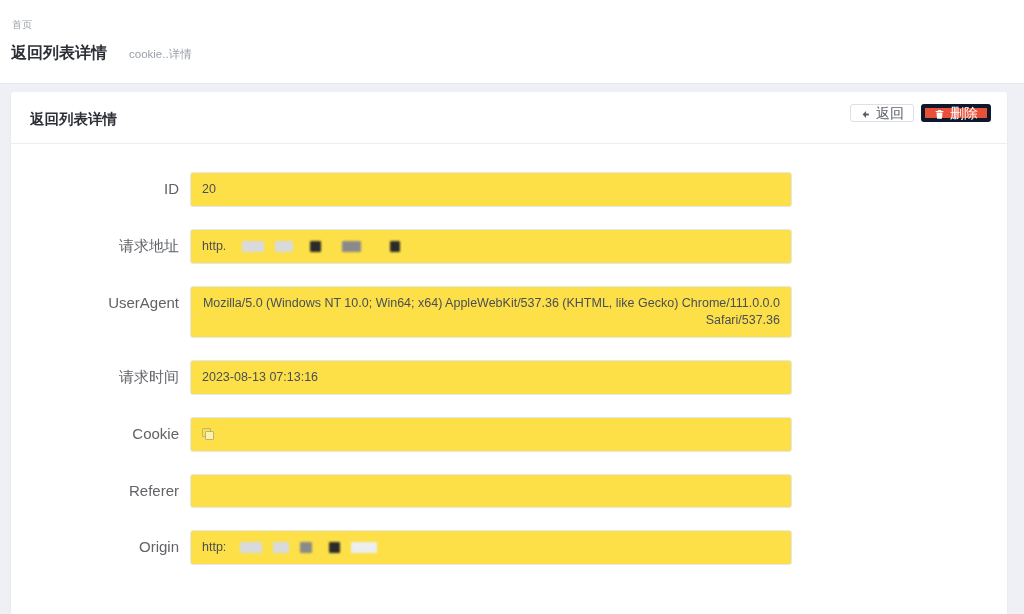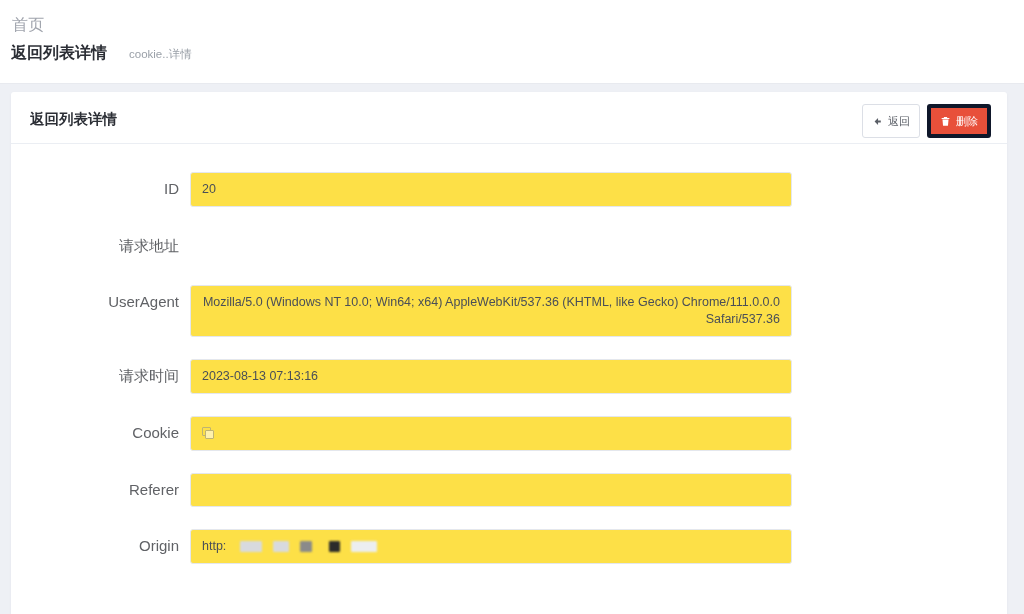--- a/index.html
+++ b/index.html
@@ -23,21 +23,21 @@
     width: 1024px;
     height: 84px;
     background: #ffffff;
     box-sizing: border-box;
     border-bottom: 1px solid #e8eaef;
   }
   .breadcrumb {
     position: absolute;
     left: 12px;
     top: 17px;
-    font-size: 16px;
+    font-size: 10px;
     color: #a0a4ad;
     line-height: 16px;
     letter-spacing: .2px;
   }
   .page-title-row {
     position: absolute;
     left: 11px;
     top: 42px;
     display: flex;
     align-items: baseline;
@@ -87,24 +87,24 @@
     right: 16px;
     top: 12px;
     display: flex;
     align-items: center;
     gap: 7px;
   }
   .btn {
     display: inline-flex;
     align-items: center;
     gap: 5px;
-    height: 34px;
+    height: 18px;
     padding: 0 9px;
     border-radius: 3px;
-    font-size: 11px;
+    font-size: 14px;
     line-height: 1;
     box-sizing: border-box;
     cursor: pointer;
     white-space: nowrap;
   }
   .btn-default {
     background: #ffffff;
     border: 1px solid #dcdfe6;
     color: #5a5e66;
   }
@@ -264,20 +264,30 @@
     <div class="form-row">
       <div class="form-label">ID</div>
       <div class="form-control">
         <span class="text-val">20</span>
       </div>
     </div>
 
 
     <div class="form-row">
       <div class="form-label">请求地址</div>
+      <div class="form-control">
+        <span class="text-val">http.</span>
+        <span class="redacted">
+          <span class="blk light" style="width:22px; margin-left:12px"></span>
+          <span class="blk light" style="width:18px; margin-left:8px"></span>
+          <span class="blk dark" style="width:11px; margin-left:14px"></span>
+          <span class="blk mid" style="width:19px; margin-left:18px"></span>
+          <span class="blk dark" style="width:10px; margin-left:26px"></span>
+        </span>
+      </div>
     </div>
 
     <div class="form-row">
       <div class="form-label">UserAgent</div>
       <div class="form-control tall">
         <span class="text-val">Mozilla/5.0 (Windows NT 10.0; Win64; x64) AppleWebKit/537.36 (KHTML, like Gecko) Chrome/111.0.0.0 Safari/537.36</span>
       </div>
     </div>
 
     <div class="form-row">

